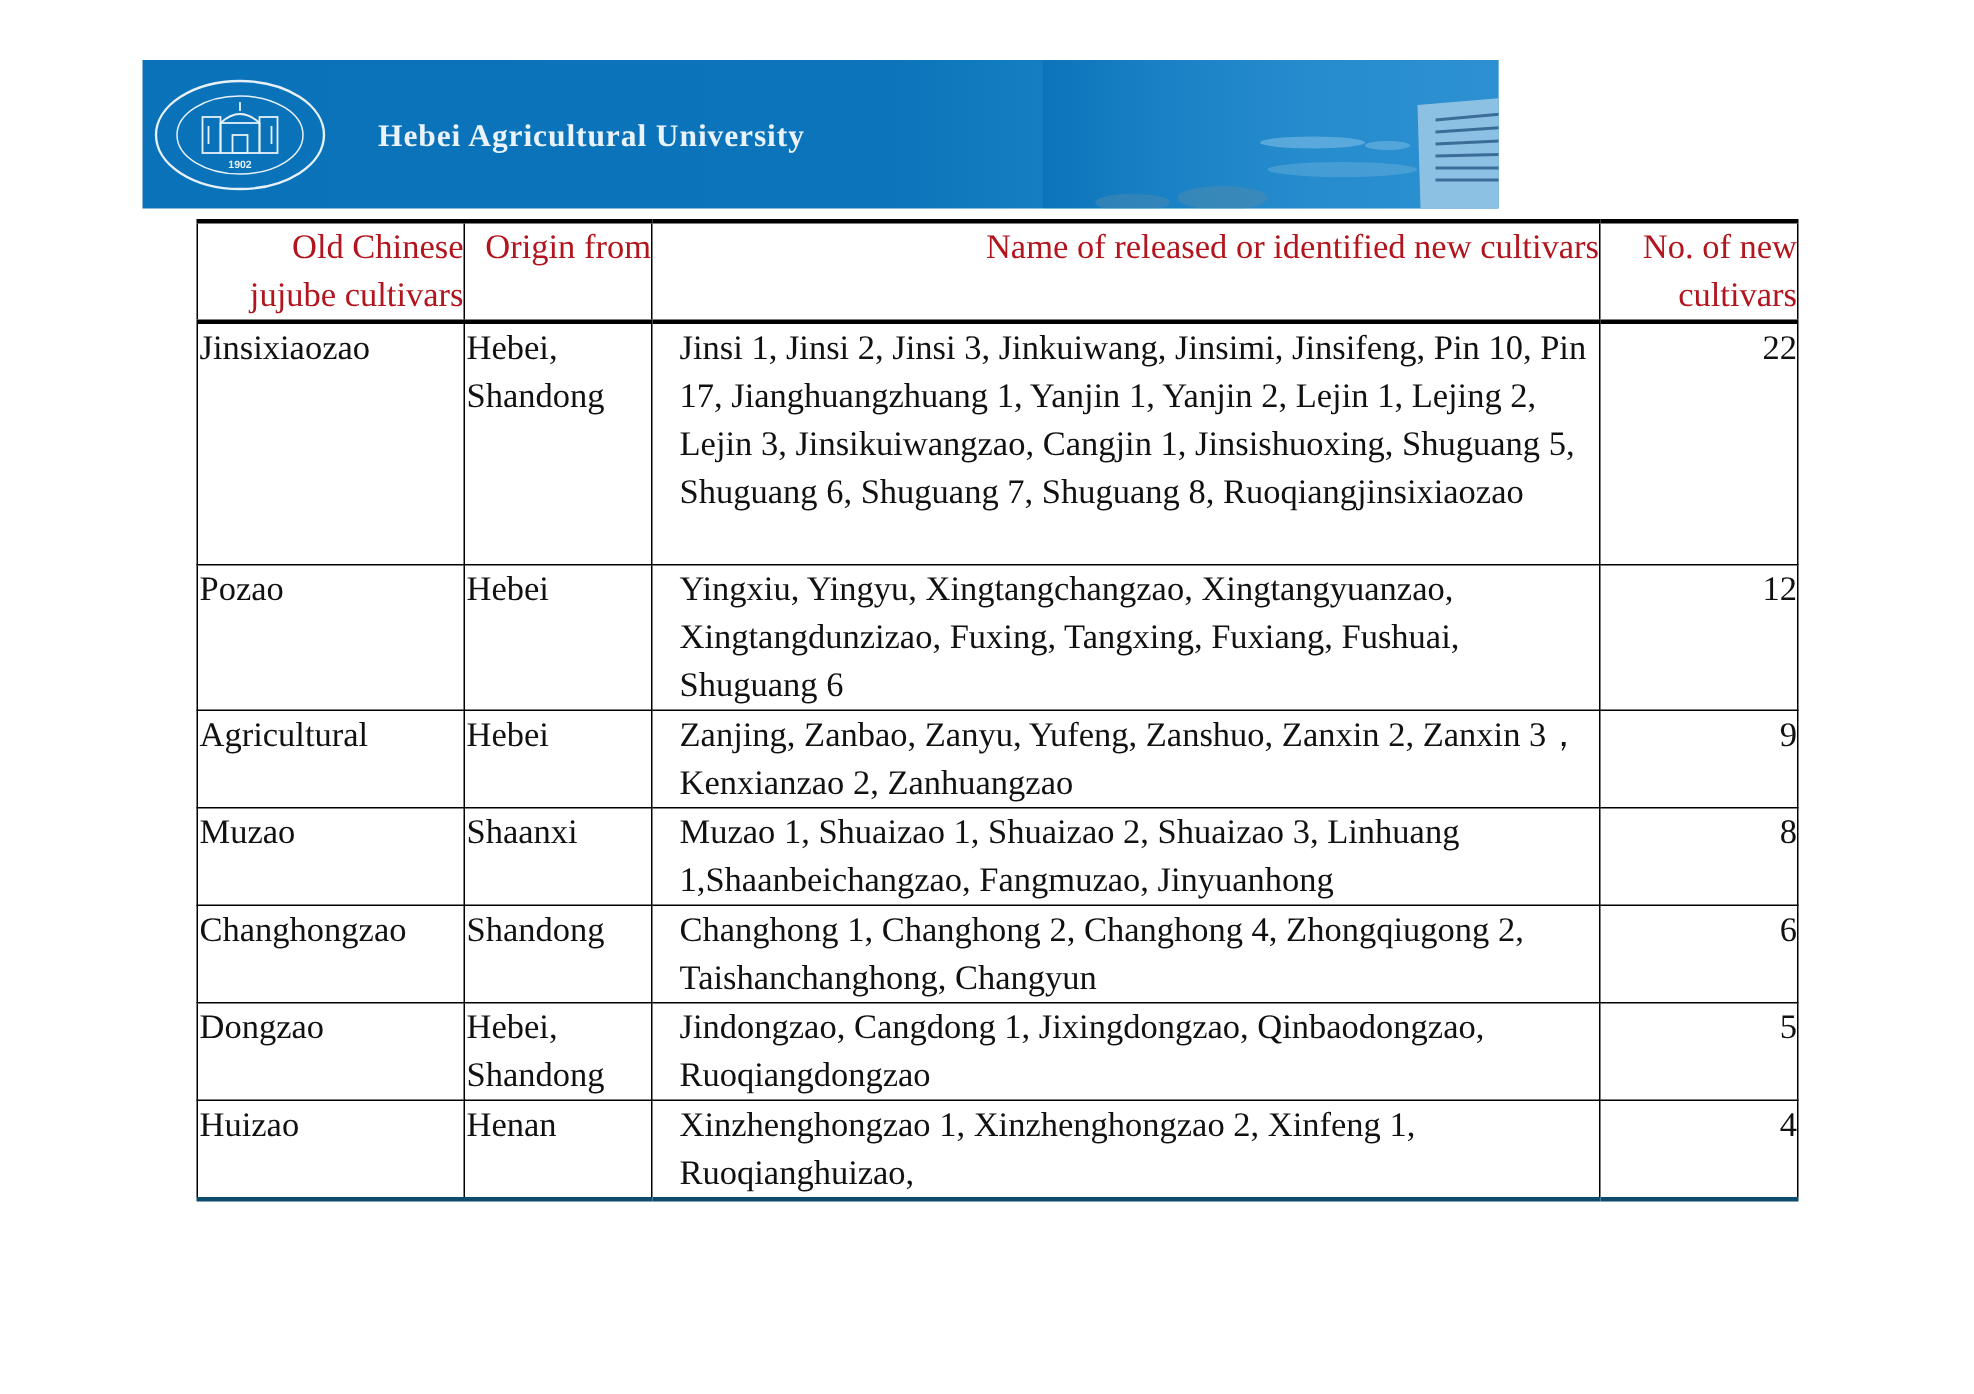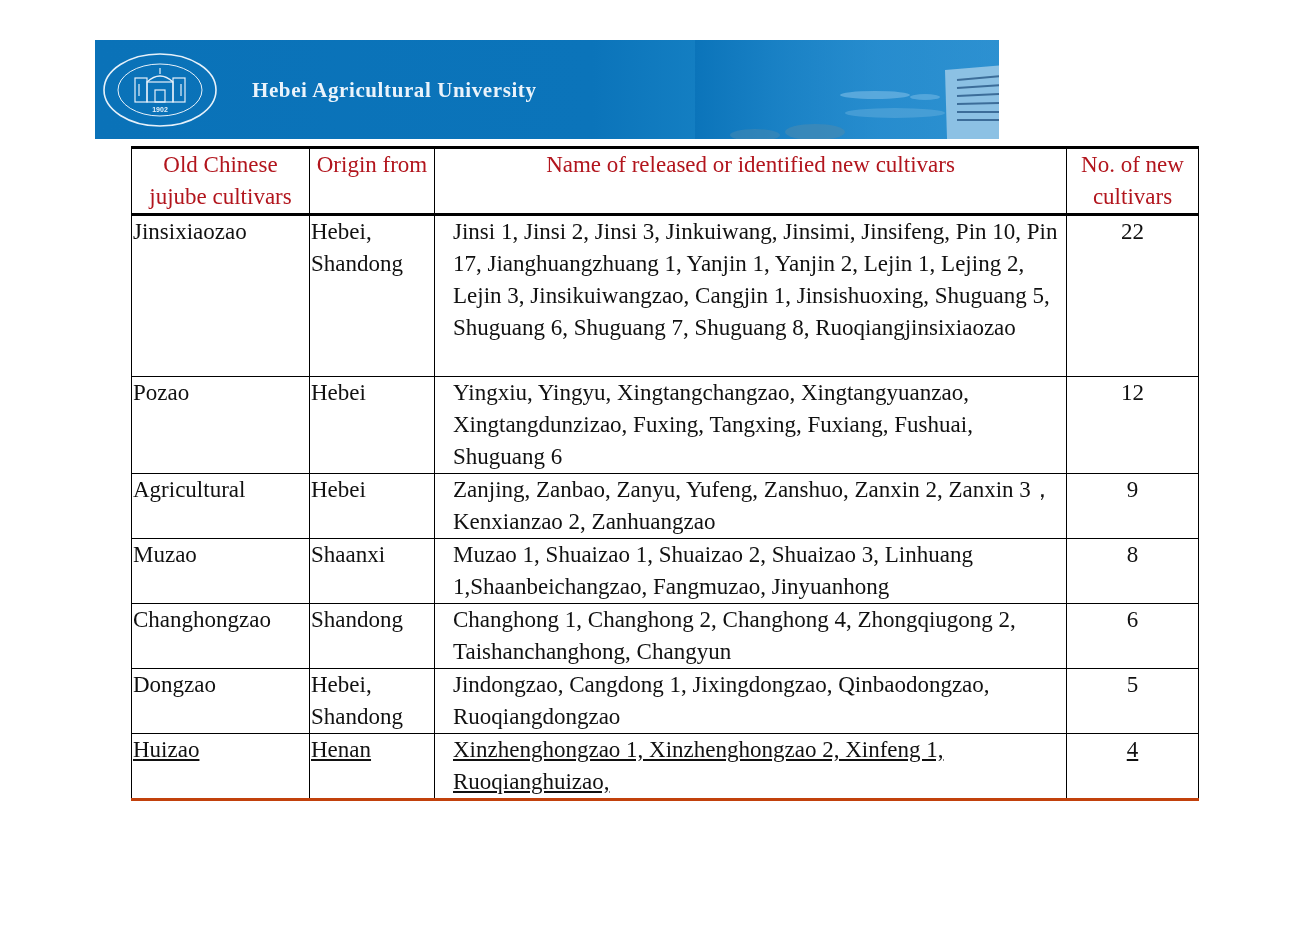--- a/index.html
+++ b/index.html
@@ -20,30 +20,30 @@
   table.main {
     position: absolute; left: 131px; top: 146px; width: 1067px;
     border-collapse: collapse; table-layout: fixed;
     font-size: 23px; line-height: 32px; color: #111;
   }
   table.main col.c1 { width: 178px; }
   table.main col.c2 { width: 125px; }
   table.main col.c3 { width: 632px; }
   table.main col.c4 { width: 132px; }
   table.main th {
-    color: #b2151d; font-weight: normal; text-align: center; vertical-align: top;
+    color: #b2151d; font-weight: normal; text-align: right; vertical-align: top;
     padding: 0; border-left: 1px solid #000; border-right: 1px solid #000;
     border-top: 3px solid #000; border-bottom: 3px solid #000;
   }
   table.main td {
     padding: 0; vertical-align: top; border: 1px solid #000; border-top: 1px solid #000;
     white-space: normal;
   }
-  table.main td.num { text-align: center; }
-  table.main tr:last-child td { border-bottom: 3px solid #c2410c; text-decoration: underline; }
+  table.main td.num { text-align: right; }
+  table.main tr:last-child td { border-bottom: 3px solid #0c4a6e; }
   table.main td.c-name { padding-left: 1px; }
   table.main td.c-origin { padding-left: 1px; }
   table.main td.c-list { padding-left: 18px; padding-right: 2px; }
   table.main tr.r0 td { height: 160px; margin-left: 32px; }
   table.main tr.r1 td { height: 95px; }
   table.main tr.r2 td { height: 63px; }
   table.main tr.r3 td { height: 63px; }
   table.main tr.r4 td { height: 63px; }
   table.main tr.r5 td { height: 63px; }
   table.main tr.r6 td { height: 63px; }

